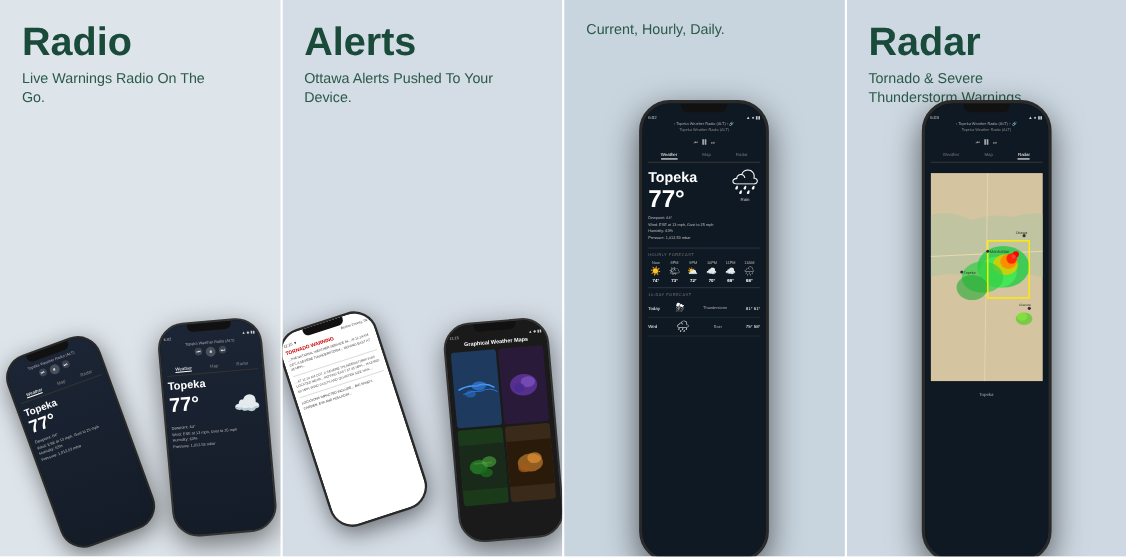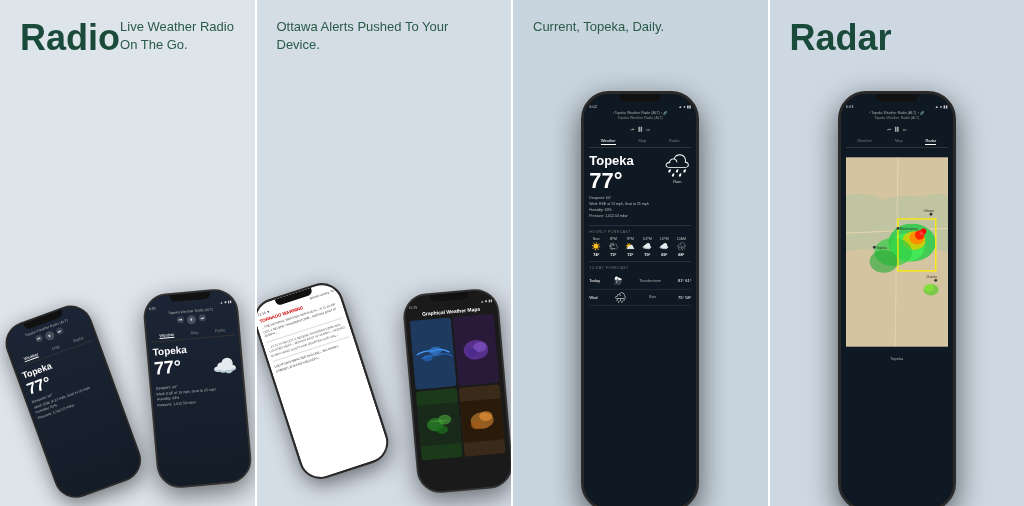--- a/index.html
+++ b/index.html
@@ -7,20 +7,21 @@
       width: 1024px;
       height: 506px;
       display: flex;
       font-family: -apple-system, BlinkMacSystemFont, 'Helvetica Neue', Arial, sans-serif;
       overflow: hidden;
     }
 
     .panel {
       flex: 1;
       display: flex;
+      flex-direction: column;
       align-items: flex-start;
       padding: 18px 20px 14px 20px;
       position: relative;
       overflow: hidden;
     }
 
     .panel-radio { background: #dde4ea; }
     .panel-alerts { background: #d4dce5; }
     .panel-forecasts { background: #c8d4de; }
     .panel-radar { background: #cdd8e2; }
@@ -47,21 +48,21 @@
       background: rgba(255,255,255,0.3);
       height: 100%;
       flex-shrink: 0;
     }
   </style>
 </head>
 <body>
 
 <div class="panel panel-radio">
   <h1 class="panel-title">Radio</h1>
-  <p class="panel-subtitle">Live Weather Radio On The Go.</p>
+  <p class="panel-subtitle">Live Warnings Radio On The Go.</p>
 
   <div style="position:absolute; bottom:40px; left:18px; width:90px; height:185px; background:#111; border-radius:22px; border:2.5px solid #2a2a2a; overflow:hidden; box-shadow:0 6px 20px rgba(0,0,0,0.5); transform:rotate(-20deg) translateY(30px); z-index:1;">
     <div style="width:100%;height:100%;background:linear-gradient(180deg,#1c2535 0%,#141c28 100%);color:white;padding:10px 4px 4px;position:relative;">
       <div style="width:40px;height:7px;background:#111;border-radius:0 0 5px 5px;position:absolute;top:0;left:50%;transform:translateX(-50%);"></div>
       <div style="font-size:3.5px;color:#aaa;text-align:center;margin-bottom:2px;">Topeka Weather Radio (ALT)</div>
       <div style="display:flex;justify-content:center;gap:3px;margin-bottom:4px;">
         <div style="width:7px;height:7px;background:rgba(255,255,255,0.15);border-radius:50%;display:flex;align-items:center;justify-content:center;font-size:4px;">⏮</div>
         <div style="width:9px;height:9px;background:rgba(255,255,255,0.2);border-radius:50%;display:flex;align-items:center;justify-content:center;font-size:5px;">⏸</div>
         <div style="width:7px;height:7px;background:rgba(255,255,255,0.15);border-radius:50%;display:flex;align-items:center;justify-content:center;font-size:4px;">⏭</div>
       </div>
@@ -117,20 +118,21 @@
     <div style="position:absolute;right:-2.5px;top:30%;width:2.5px;height:12px;background:#1a1a1a;border-radius:0 2px 2px 0;"></div>
     <div style="position:absolute;left:-2.5px;top:25%;width:2.5px;height:9px;background:#1a1a1a;border-radius:2px 0 0 2px;"></div>
     <div style="position:absolute;left:-2.5px;top:38%;width:2.5px;height:9px;background:#1a1a1a;border-radius:2px 0 0 2px;"></div>
     <div style="position:absolute;left:-2.5px;top:50%;width:2.5px;height:9px;background:#1a1a1a;border-radius:2px 0 0 2px;"></div>
   </div>
 </div>
 
 <div class="panel-separator"></div>
 
 <div class="panel panel-alerts">
+  <h1 class="panel-title">Alerts</h1>
   <p class="panel-subtitle">Ottawa Alerts Pushed To Your Device.</p>
 
   <div style="position:absolute;bottom:50px;left:12px;width:92px;height:188px;background:#111;border-radius:22px;border:2.5px solid #2a2a2a;overflow:hidden;box-shadow:0 6px 20px rgba(0,0,0,0.5);transform:rotate(-18deg) translateY(20px);z-index:1;">
     <div style="width:100%;height:100%;background:white;padding:8px 4px 4px;overflow:hidden;position:relative;">
       <div style="width:38px;height:7px;background:#111;border-radius:0 0 5px 5px;position:absolute;top:0;left:50%;transform:translateX(-50%);"></div>
       <div style="font-size:3.5px;color:#333;display:flex;justify-content:space-between;margin-bottom:2px;">
         <span>11:15 ▼</span>
         <span style="font-size:3px;color:#333;">Benton County, TN</span>
       </div>
       <div style="font-size:4.5px;font-weight:700;color:#c00;margin-bottom:2px;">TORNADO WARNING</div>
@@ -195,21 +197,21 @@
     </div>
     <div style="position:absolute;right:-2.5px;top:30%;width:2.5px;height:12px;background:#1a1a1a;border-radius:0 2px 2px 0;"></div>
     <div style="position:absolute;left:-2.5px;top:25%;width:2.5px;height:9px;background:#1a1a1a;border-radius:2px 0 0 2px;"></div>
     <div style="position:absolute;left:-2.5px;top:38%;width:2.5px;height:9px;background:#1a1a1a;border-radius:2px 0 0 2px;"></div>
   </div>
 </div>
 
 <div class="panel-separator"></div>
 
 <div class="panel panel-forecasts">
-  <p class="panel-subtitle">Current, Topeka, Daily.</p>
+  <p class="panel-subtitle">Current, Hourly, Daily.</p>
 
   <div style="position:absolute;bottom:-5px;left:50%;transform:translateX(-50%);width:118px;height:420px;background:#111;border-radius:28px;border:3px solid #2a2a2a;overflow:hidden;box-shadow:0 10px 30px rgba(0,0,0,0.6);z-index:2;">
     <div style="width:100%;height:100%;background:#0f1923;color:white;padding:10px 5px 5px;overflow:hidden;position:relative;">
       <div style="width:42px;height:8px;background:#111;border-radius:0 0 6px 6px;position:absolute;top:0;left:50%;transform:translateX(-50%);"></div>
 
       <div style="font-size:4px;color:#ccc;display:flex;justify-content:space-between;margin-bottom:2px;">
         <span>6:02</span>
         <span>▲ ● ▮▮</span>
       </div>
 
@@ -301,20 +303,21 @@
     <div style="position:absolute;left:-3px;top:25%;width:3px;height:11px;background:#1a1a1a;border-radius:2px 0 0 2px;"></div>
     <div style="position:absolute;left:-3px;top:38%;width:3px;height:11px;background:#1a1a1a;border-radius:2px 0 0 2px;"></div>
     <div style="position:absolute;left:-3px;top:50%;width:3px;height:11px;background:#1a1a1a;border-radius:2px 0 0 2px;"></div>
   </div>
 </div>
 
 <div class="panel-separator"></div>
 
 <div class="panel panel-radar">
   <h1 class="panel-title">Radar</h1>
+  <p class="panel-subtitle">Tornado &amp; Severe Thunderstorm Warnings.</p>
 
   <div style="position:absolute;bottom:-5px;left:50%;transform:translateX(-50%);width:118px;height:420px;background:#111;border-radius:28px;border:3px solid #2a2a2a;overflow:hidden;box-shadow:0 10px 30px rgba(0,0,0,0.6);z-index:2;">
     <div style="width:100%;height:100%;background:#0f1923;color:white;padding:10px 5px 5px;overflow:hidden;position:relative;">
       <div style="width:42px;height:8px;background:#111;border-radius:0 0 6px 6px;position:absolute;top:0;left:50%;transform:translateX(-50%);"></div>
 
       <div style="font-size:4px;color:#ccc;display:flex;justify-content:space-between;margin-bottom:2px;">
         <span>6:03</span>
         <span>▲ ● ▮▮</span>
       </div>
 

